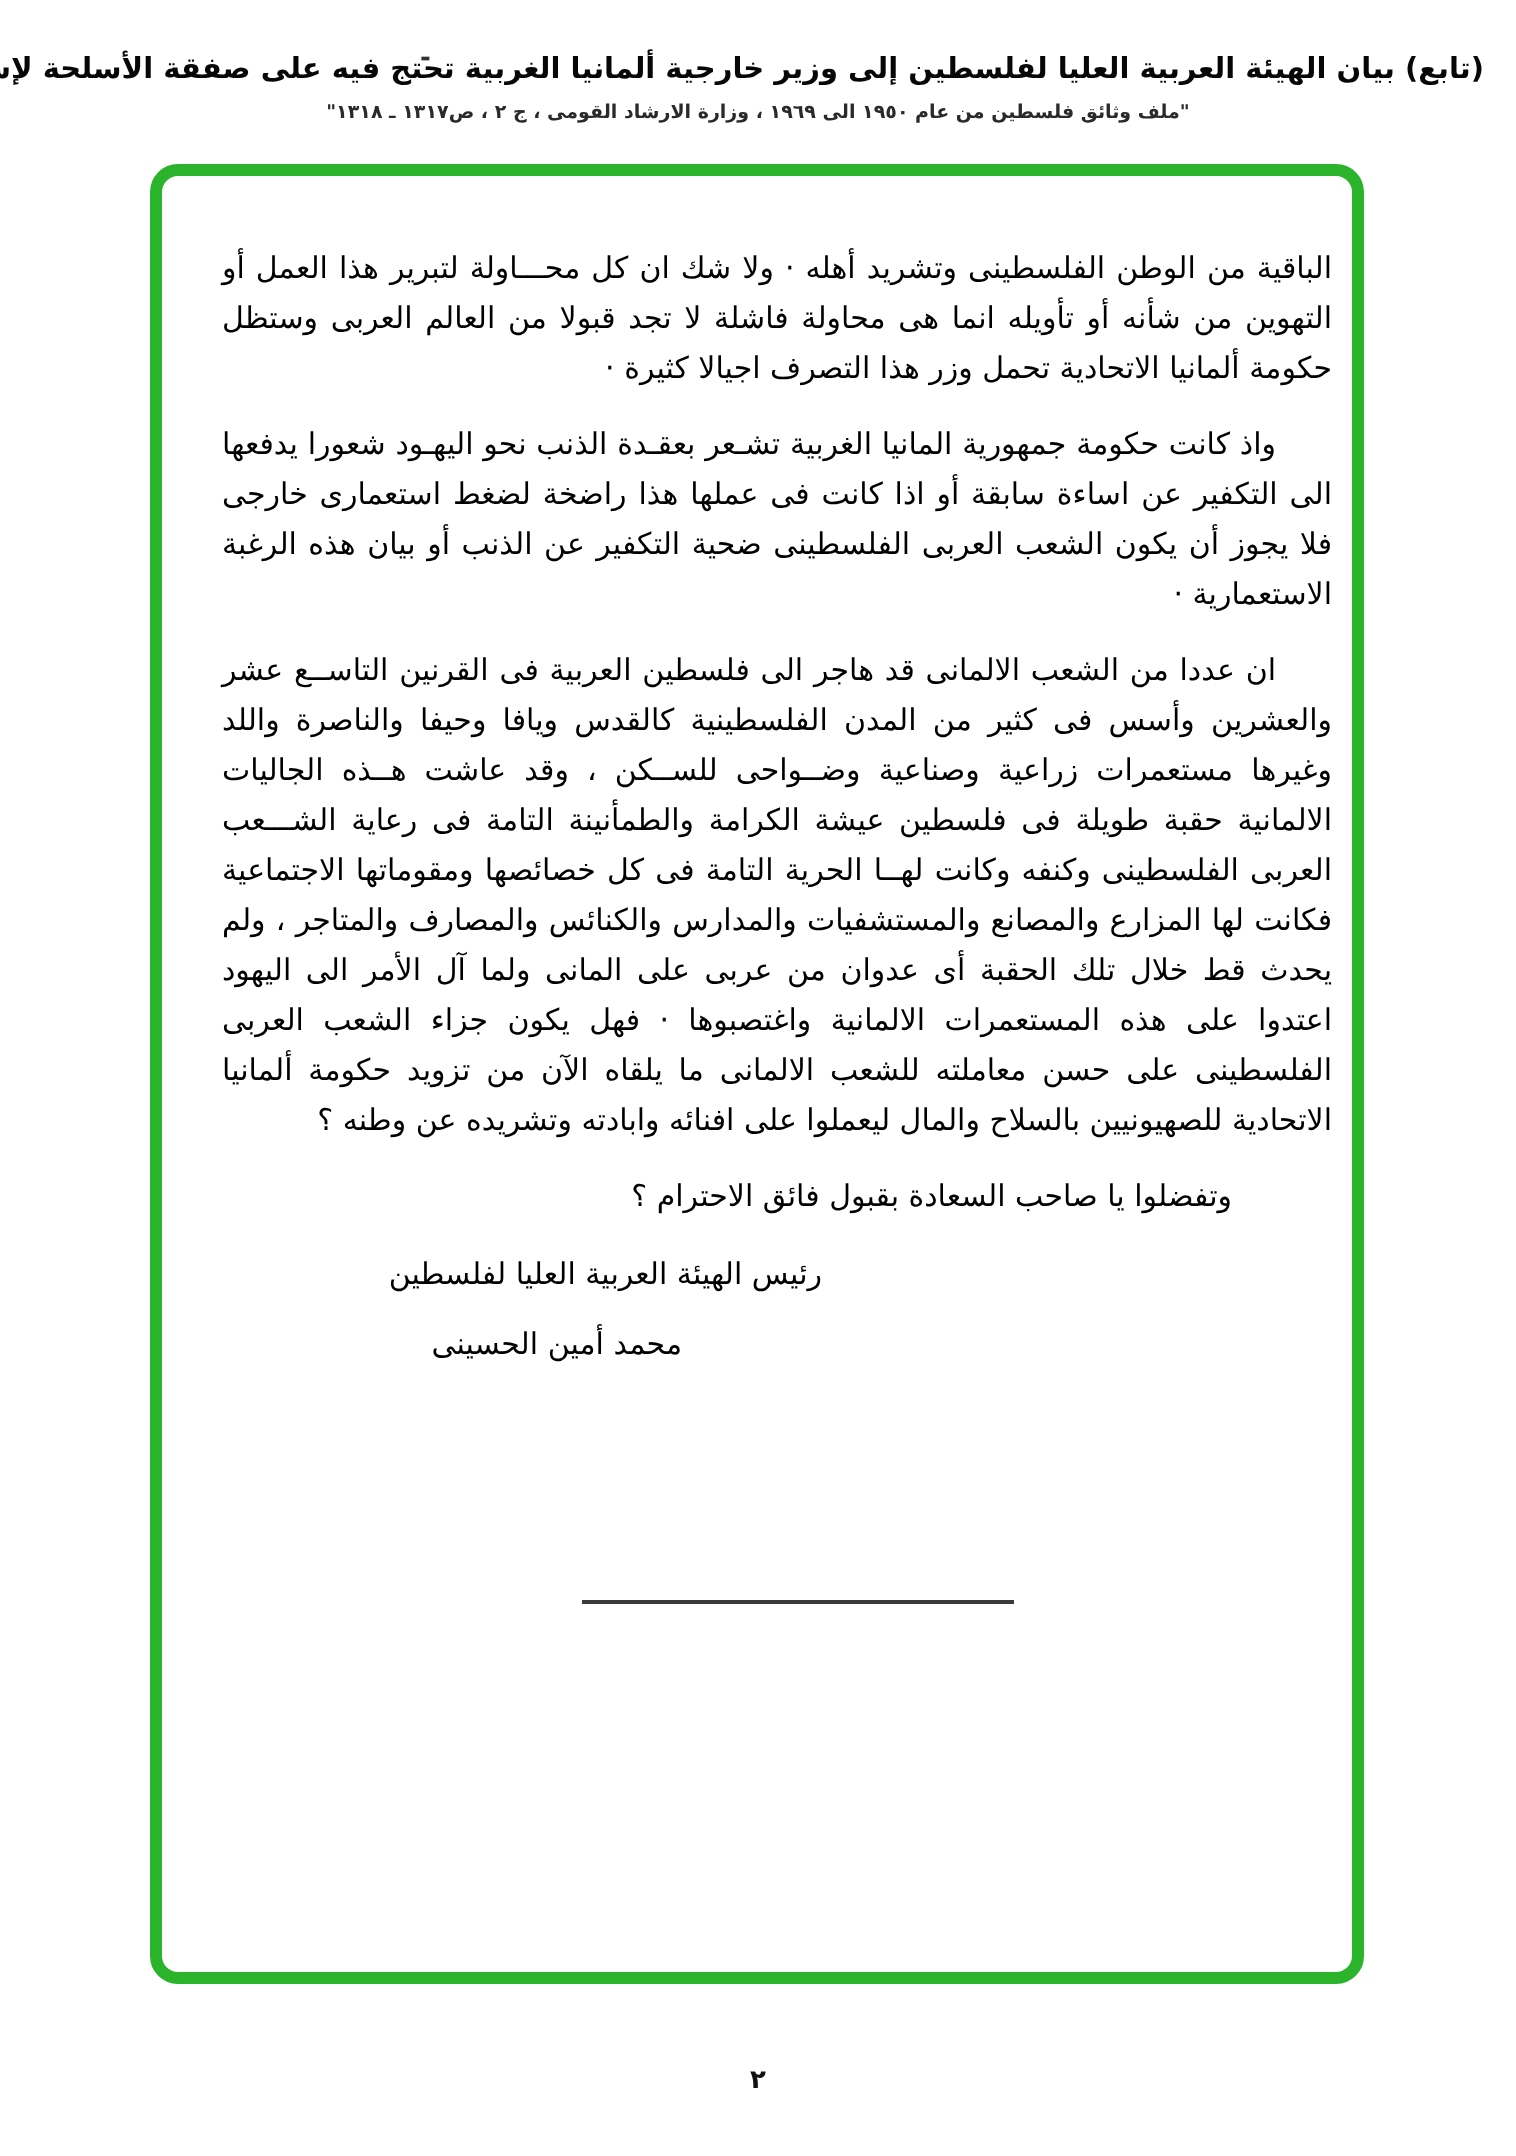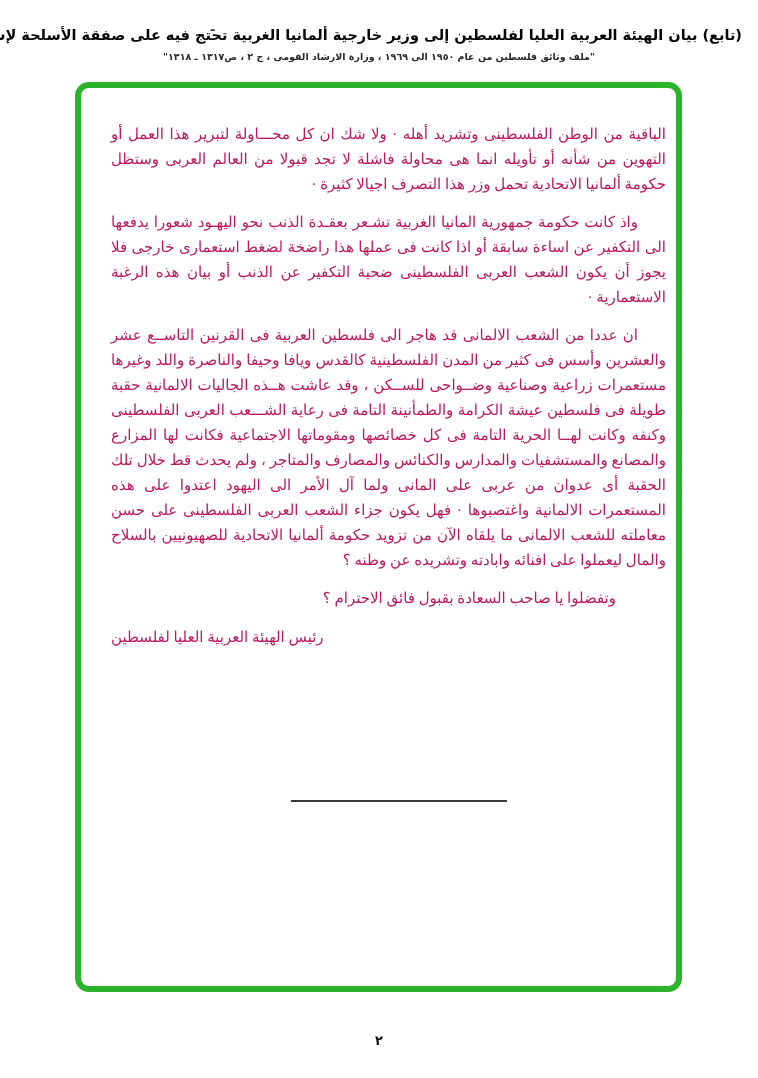--- a/index.html
+++ b/index.html
@@ -58,38 +58,37 @@
   }
   .body-text {
     position: absolute;
     top: 34px;
     right: 10px;
     left: 30px;
     direction: rtl;
     text-align: justify;
     font-size: 15px;
     line-height: 25px;
-    color: #be185d;
-    font-family: Liberation Serif, serif;
+    color: #000000;
   }
   .body-text p {
     margin: 0 0 13px 0;
   }
   p.para-indent {
     text-indent: 28px;
   }
   p.closing-line {
     text-indent: 50px;
     margin-top: 0;
     margin-bottom: 14px;
     text-align: right;
   }
   .signature-block {
     direction: rtl;
-    text-align: left;
+    text-align: right;
   }
   .signature-title {
     margin: 0 255px 10px 0;
     font-size: 15px;
     white-space: nowrap;
   }
   .signature-name {
     margin: 0 325px 0 0;
     font-size: 15px;
     white-space: nowrap;
@@ -126,20 +125,21 @@
   <div class="content-frame">
 
     <div class="body-text" dir="rtl" lang="ar">
       <p class="para">الباقية من الوطن الفلسطينى وتشريد أهله · ولا شك ان كل محـــاولة لتبرير هذا العمل أو التهوين من شأنه أو تأويله انما هى محاولة فاشلة لا تجد قبولا من العالم العربى وستظل حكومة ألمانيا الاتحادية تحمل وزر هذا التصرف اجيالا كثيرة ·</p>
       <p class="para para-indent">واذ كانت حكومة جمهورية المانيا الغربية تشـعر بعقـدة الذنب نحو اليهـود شعورا يدفعها الى التكفير عن اساءة سابقة أو اذا كانت فى عملها هذا راضخة لضغط استعمارى خارجى فلا يجوز أن يكون الشعب العربى الفلسطينى ضحية التكفير عن الذنب أو بيان هذه الرغبة الاستعمارية ·</p>
       <p class="para para-indent">ان عددا من الشعب الالمانى قد هاجر الى فلسطين العربية فى القرنين التاســع عشر والعشرين وأسس فى كثير من المدن الفلسطينية كالقدس ويافا وحيفا والناصرة واللد وغيرها مستعمرات زراعية وصناعية وضــواحى للســكن ، وقد عاشت هــذه الجاليات الالمانية حقبة طويلة فى فلسطين عيشة الكرامة والطمأنينة التامة فى رعاية الشـــعب العربى الفلسطينى وكنفه وكانت لهــا الحرية التامة فى كل خصائصها ومقوماتها الاجتماعية فكانت لها المزارع والمصانع والمستشفيات والمدارس والكنائس والمصارف والمتاجر ، ولم يحدث قط خلال تلك الحقبة أى عدوان من عربى على المانى ولما آل الأمر الى اليهود اعتدوا على هذه المستعمرات الالمانية واغتصبوها · فهل يكون جزاء الشعب العربى الفلسطينى على حسن معاملته للشعب الالمانى ما يلقاه الآن من تزويد حكومة ألمانيا الاتحادية للصهيونيين بالسلاح والمال ليعملوا على افنائه وابادته وتشريده عن وطنه ؟</p>
       <p class="closing-line">وتفضلوا يا صاحب السعادة بقبول فائق الاحترام ؟</p>
 
       <div class="signature-block">
         <div class="signature-title">رئيس الهيئة العربية العليا لفلسطين</div>
+        <div class="signature-name">محمد أمين الحسينى</div>
       </div>
     </div>
 
     <div class="signature-divider"></div>
 
   </div>
 
   <div class="page-number">٢</div>
 
 </div>

